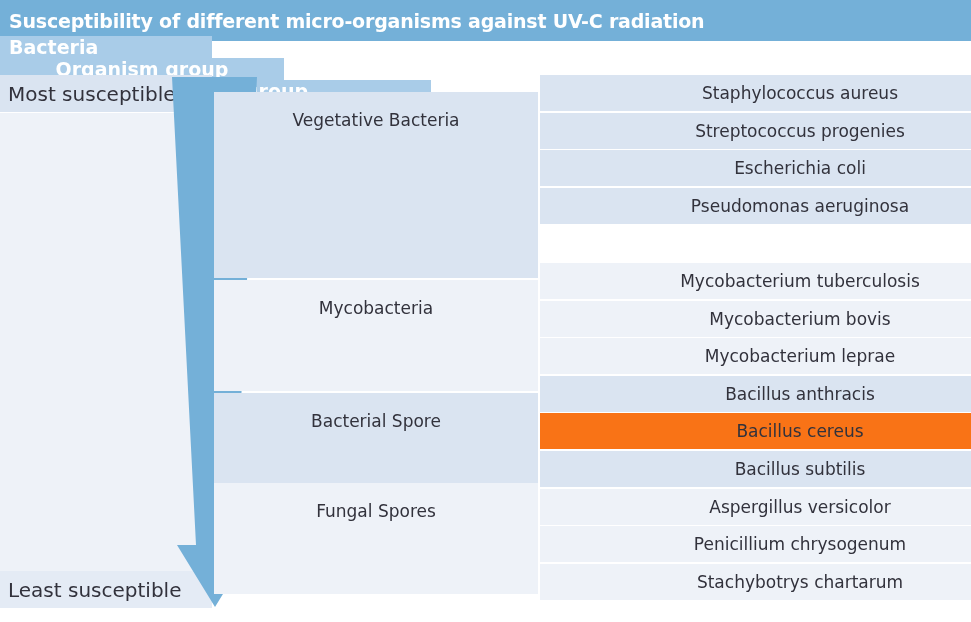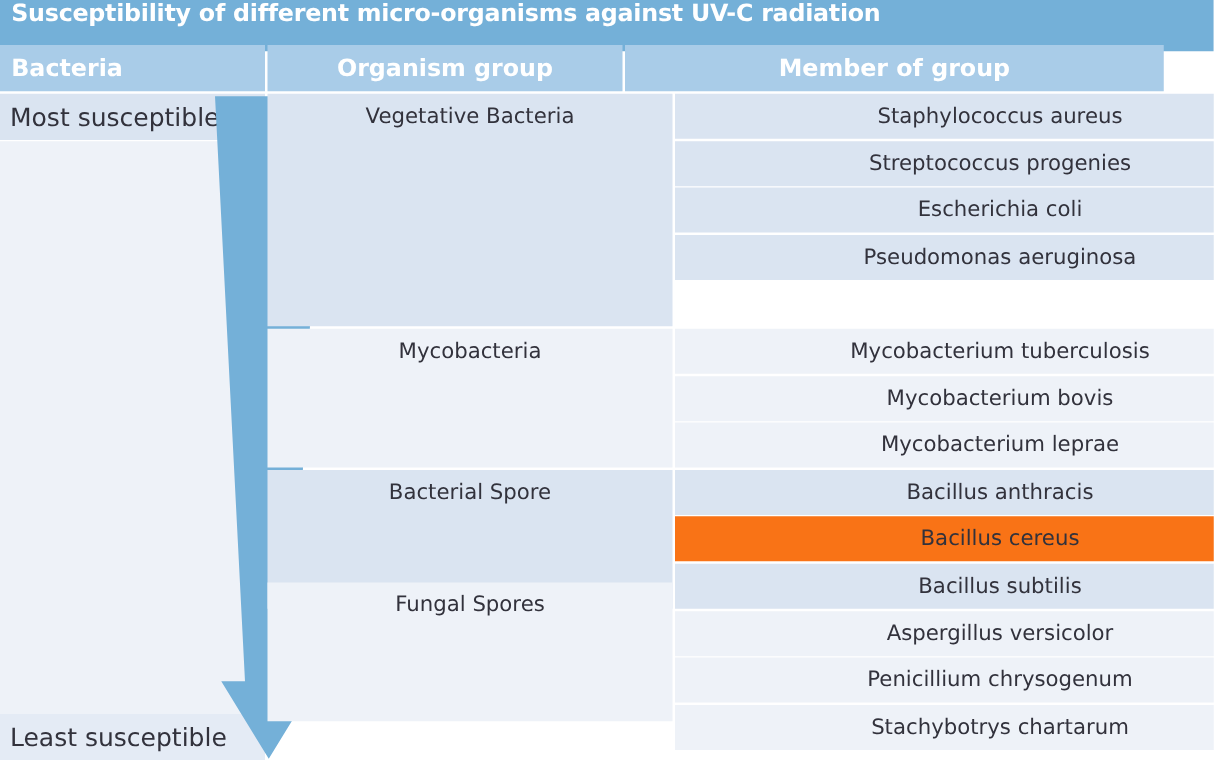--- a/index.html
+++ b/index.html
@@ -22,39 +22,40 @@
 
   
   .title-bar {
     position: absolute;
     left: 0; top: 0;
     width: 971px;
     height: 41px;
     background: #74b0d8;
     box-sizing: border-box;
     display: flex;
-    align-items: flex-start;
+    align-items: center;
   }
   .title-text {
     color: #ffffff;
     font-family: "DejaVu Sans", sans-serif;
     font-weight: bold;
     font-size: 19px;
     letter-spacing: -0.2px;
     padding-left: 9px;
     white-space: nowrap;
   }
 
   
   .header-row {
     position: absolute;
     left: 0; top: 36px;
     width: 971px;
     height: 37px;
     display: flex;
+    flex-direction: column;
   }
   .hcell {
     height: 37px;
     background: #a9cce8;
     color: #ffffff;
     font-family: "DejaVu Sans", sans-serif;
     font-weight: bold;
     font-size: 19px;
     display: flex;
     align-items: center;
@@ -140,25 +141,26 @@
     width: 324px;
     height: 547px;
   }
   .group-cell {
     position: absolute;
     left: 0;
     width: 324px;
     box-sizing: border-box;
     display: flex;
     justify-content: center;
-    padding-top: 8px;
+    padding-top: 18px;
     font-family: "DejaVu Sans", sans-serif;
     font-size: 17px;
     color: #32323c;
     white-space: nowrap;
+    margin-top: 17px;
   }
 
   
   .col-member {
     position: absolute;
     left: 540px; top: 0;
     width: 431px;
     height: 547px;
   }
   .member-cell {

